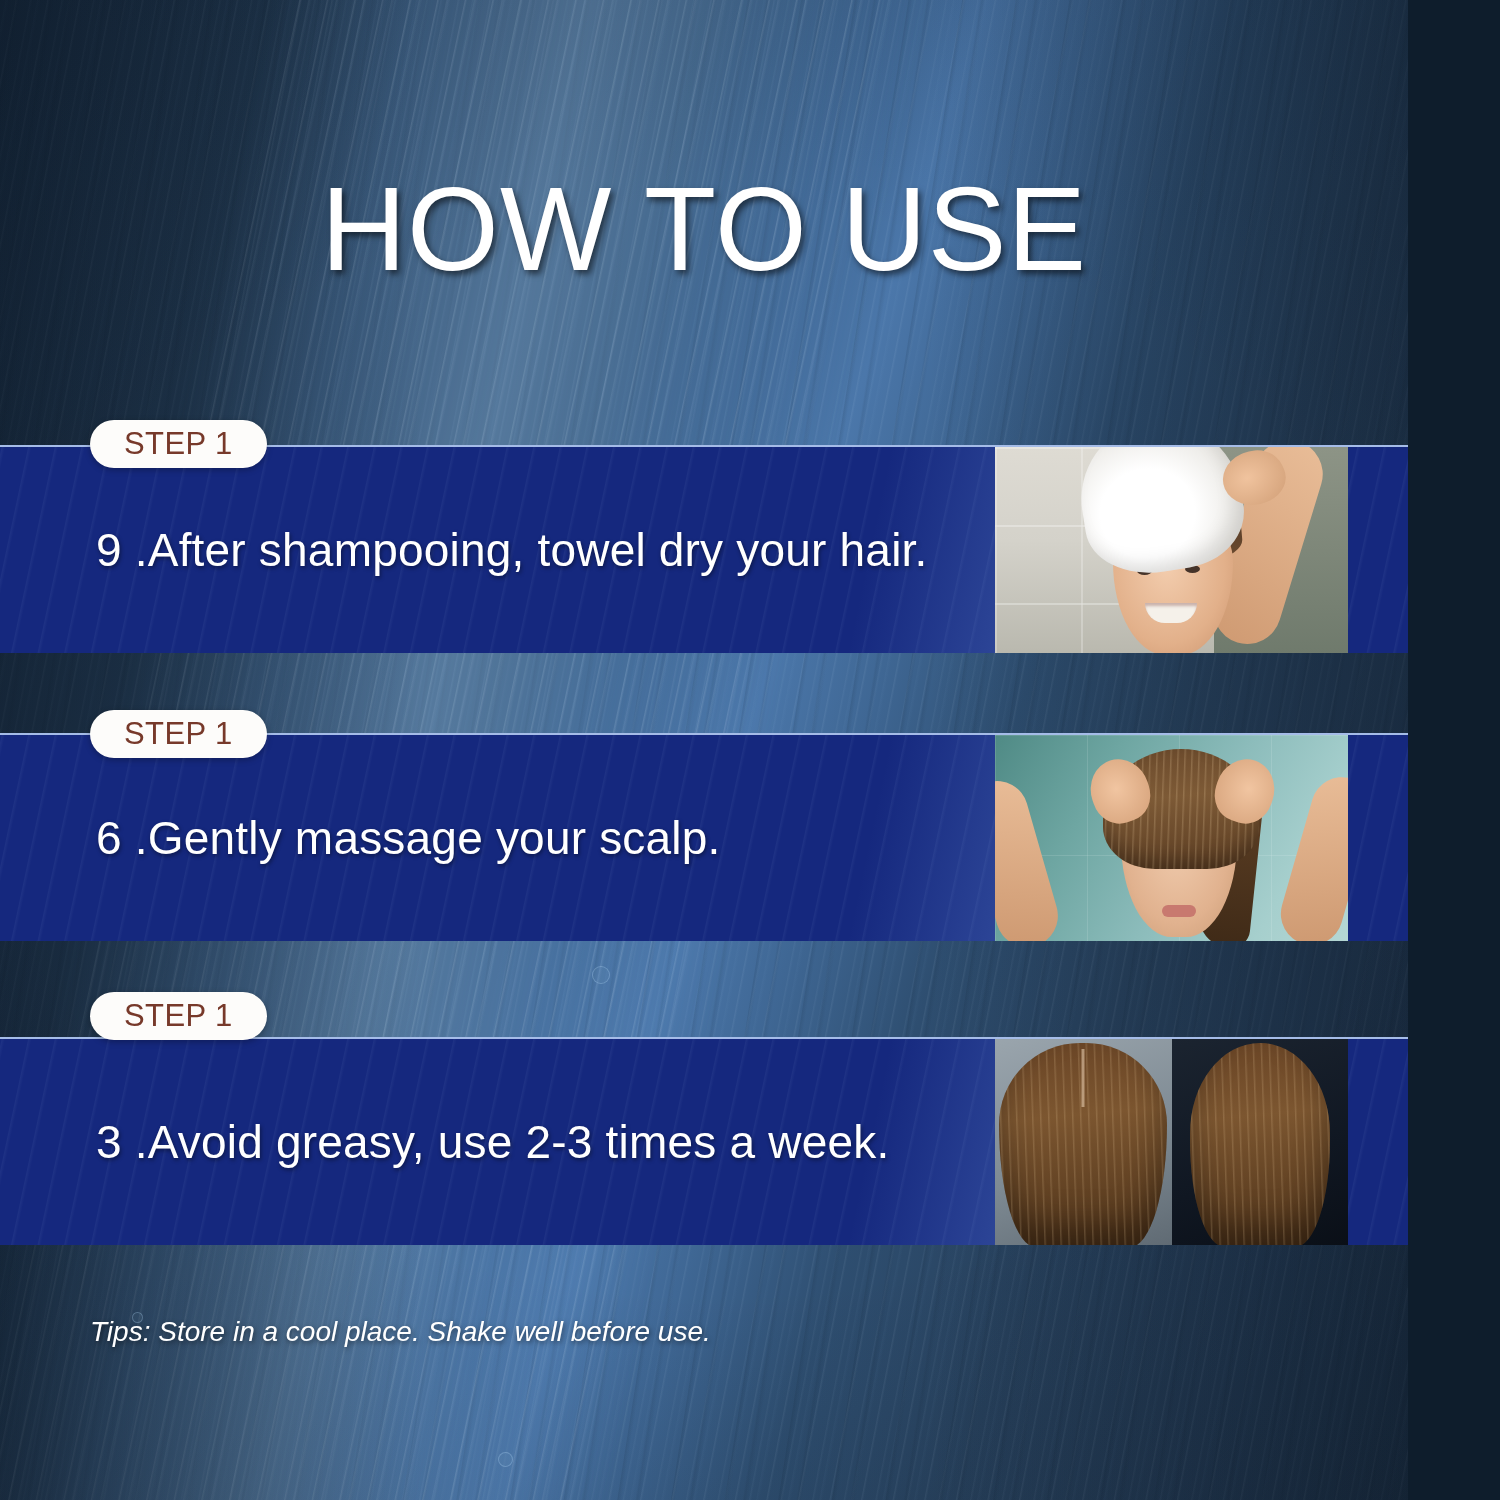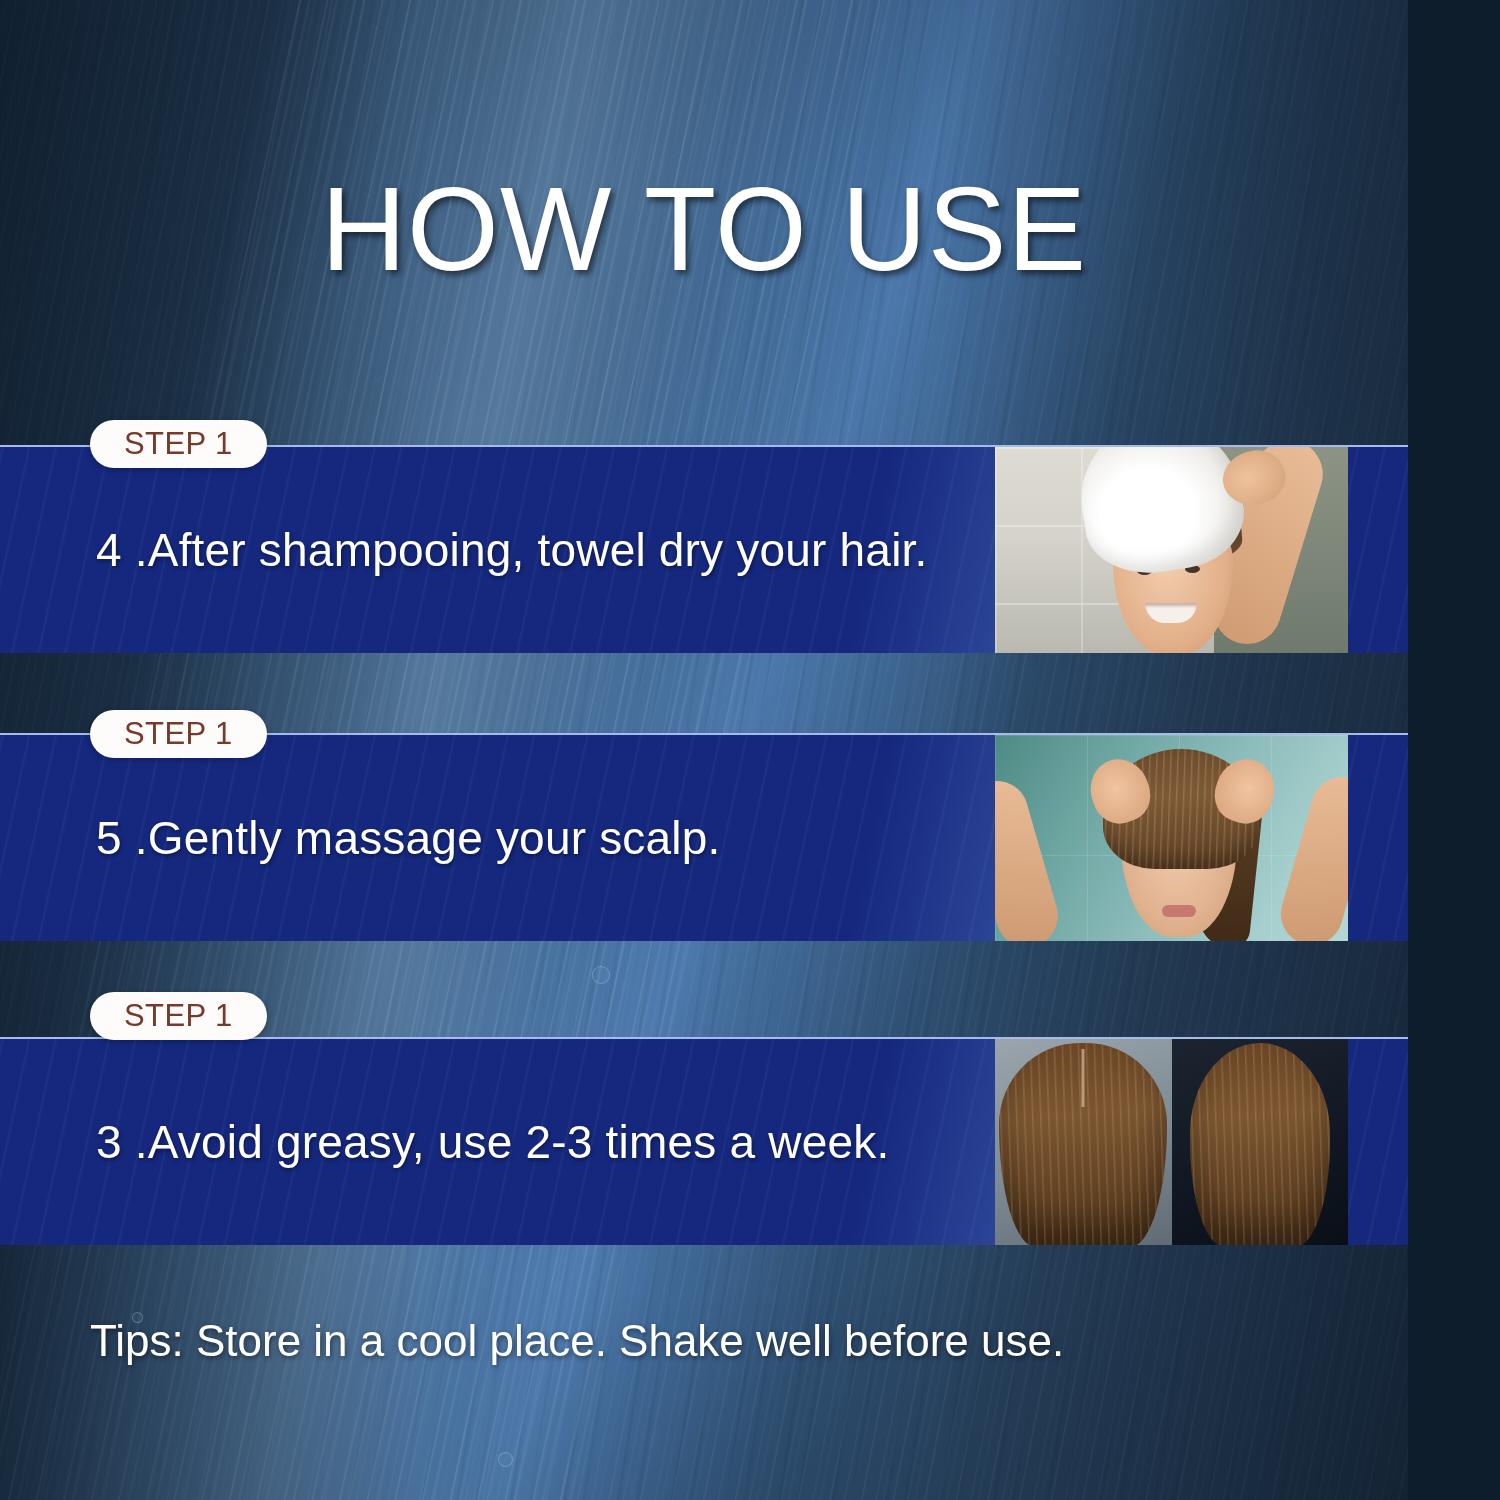--- a/index.html
+++ b/index.html
@@ -376,23 +376,24 @@
   .f-brow{ position:absolute; width:30px; height:6px; background:#523820; border-radius:4px; }
   .f-lip{ position:absolute; left:50%; transform:translateX(-50%); width:34px; height:12px;
           background:#c8796f; border-radius:18px; }
 
   
   .tips {
     position: absolute;
     left: 90px;
     top: 1316px;
     color: #ffffff;
-    font-size: 44px;
+    font-size: 28px;
     white-space: nowrap;
     text-shadow: 1px 2px 5px rgba(0,0,0,0.5);
+    font-style: italic;
   }
 </style>
 </head>
 <body>
 
 <div id="poster">
 
   <div class="bg-base"></div>
   <div class="bg-streaks"></div>
   <div class="bg-streaks2"></div>
@@ -406,21 +407,21 @@
   <div class="bubble" style="left:132px;top:1312px;width:9px;height:9px;"></div>
 
   <div class="title">HOW TO USE</div>
 
   <div class="step-badge" style="top:398px;margin-top:22px;">
     <span>STEP 1</span>
   </div>
   <div class="step-bar" style="top:445px;">
     <div class="bar-sheen"></div>
     <div class="bar-glow"></div>
-    <div class="step-text">4 .After shampooing, towel dry your hair.</div>
+    <div class="step-text">9 .After shampooing, towel dry your hair.</div>
     <div class="photo">
       <div class="ph-inner">
         <div class="p1-bg"></div>
         <div class="p1-tile"></div>
         <div class="p1-wall"></div>
         <div class="p1-arm"></div>
         <div class="p1-hair"></div>
         <div class="p1-face">
           <div class="p1-brow" style="left:18px;top:46px;transform:rotate(-6deg);"></div>
           <div class="p1-brow" style="left:66px;top:44px;transform:rotate(5deg);"></div>
@@ -433,21 +434,21 @@
       </div>
     </div>
   </div>
 
   <div class="step-badge" style="top:710px;">
     <span>STEP 1</span>
   </div>
   <div class="step-bar" style="top:733px;">
     <div class="bar-sheen"></div>
     <div class="bar-glow"></div>
-    <div class="step-text">5 .Gently massage your scalp.</div>
+    <div class="step-text">6 .Gently massage your scalp.</div>
     <div class="photo">
       <div class="ph-inner">
         <div class="p2-bg"></div>
         <div class="p2-grid"></div>
         <div class="p2-armL"></div>
         <div class="p2-armR"></div>
         <div class="p2-sidehair"></div>
         <div class="p2-face">
           <div class="p1-brow" style="left:14px;top:56px;transform:rotate(-5deg);"></div>
           <div class="p1-brow" style="left:66px;top:54px;transform:rotate(5deg);"></div>

